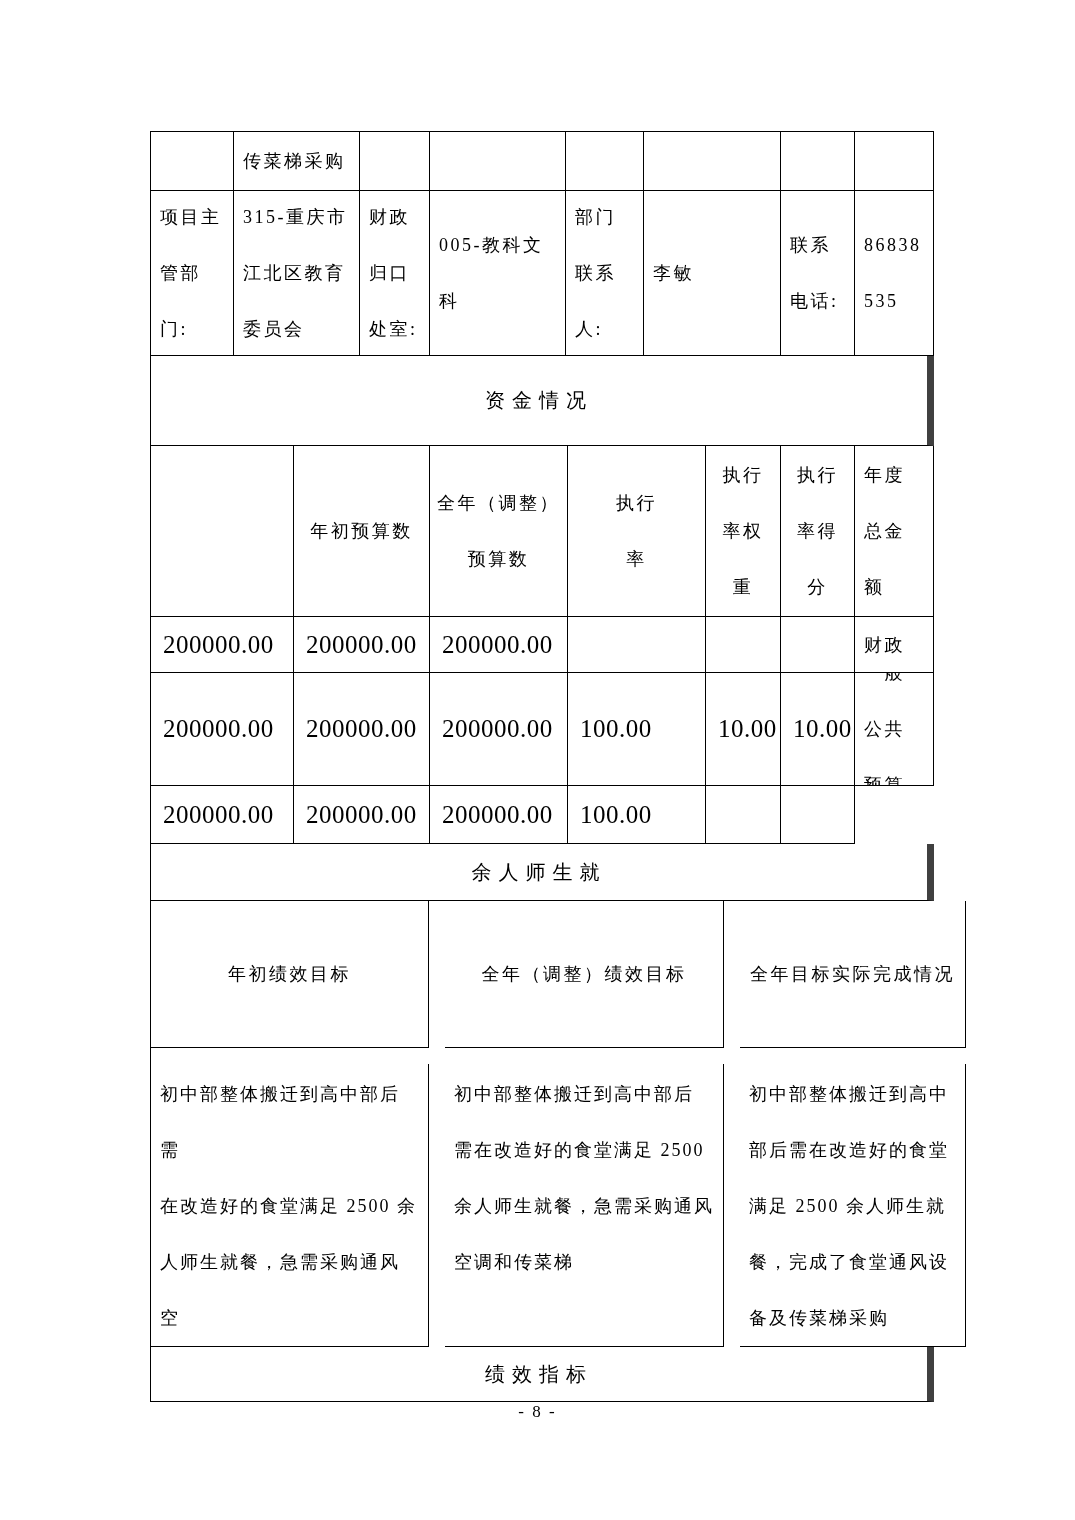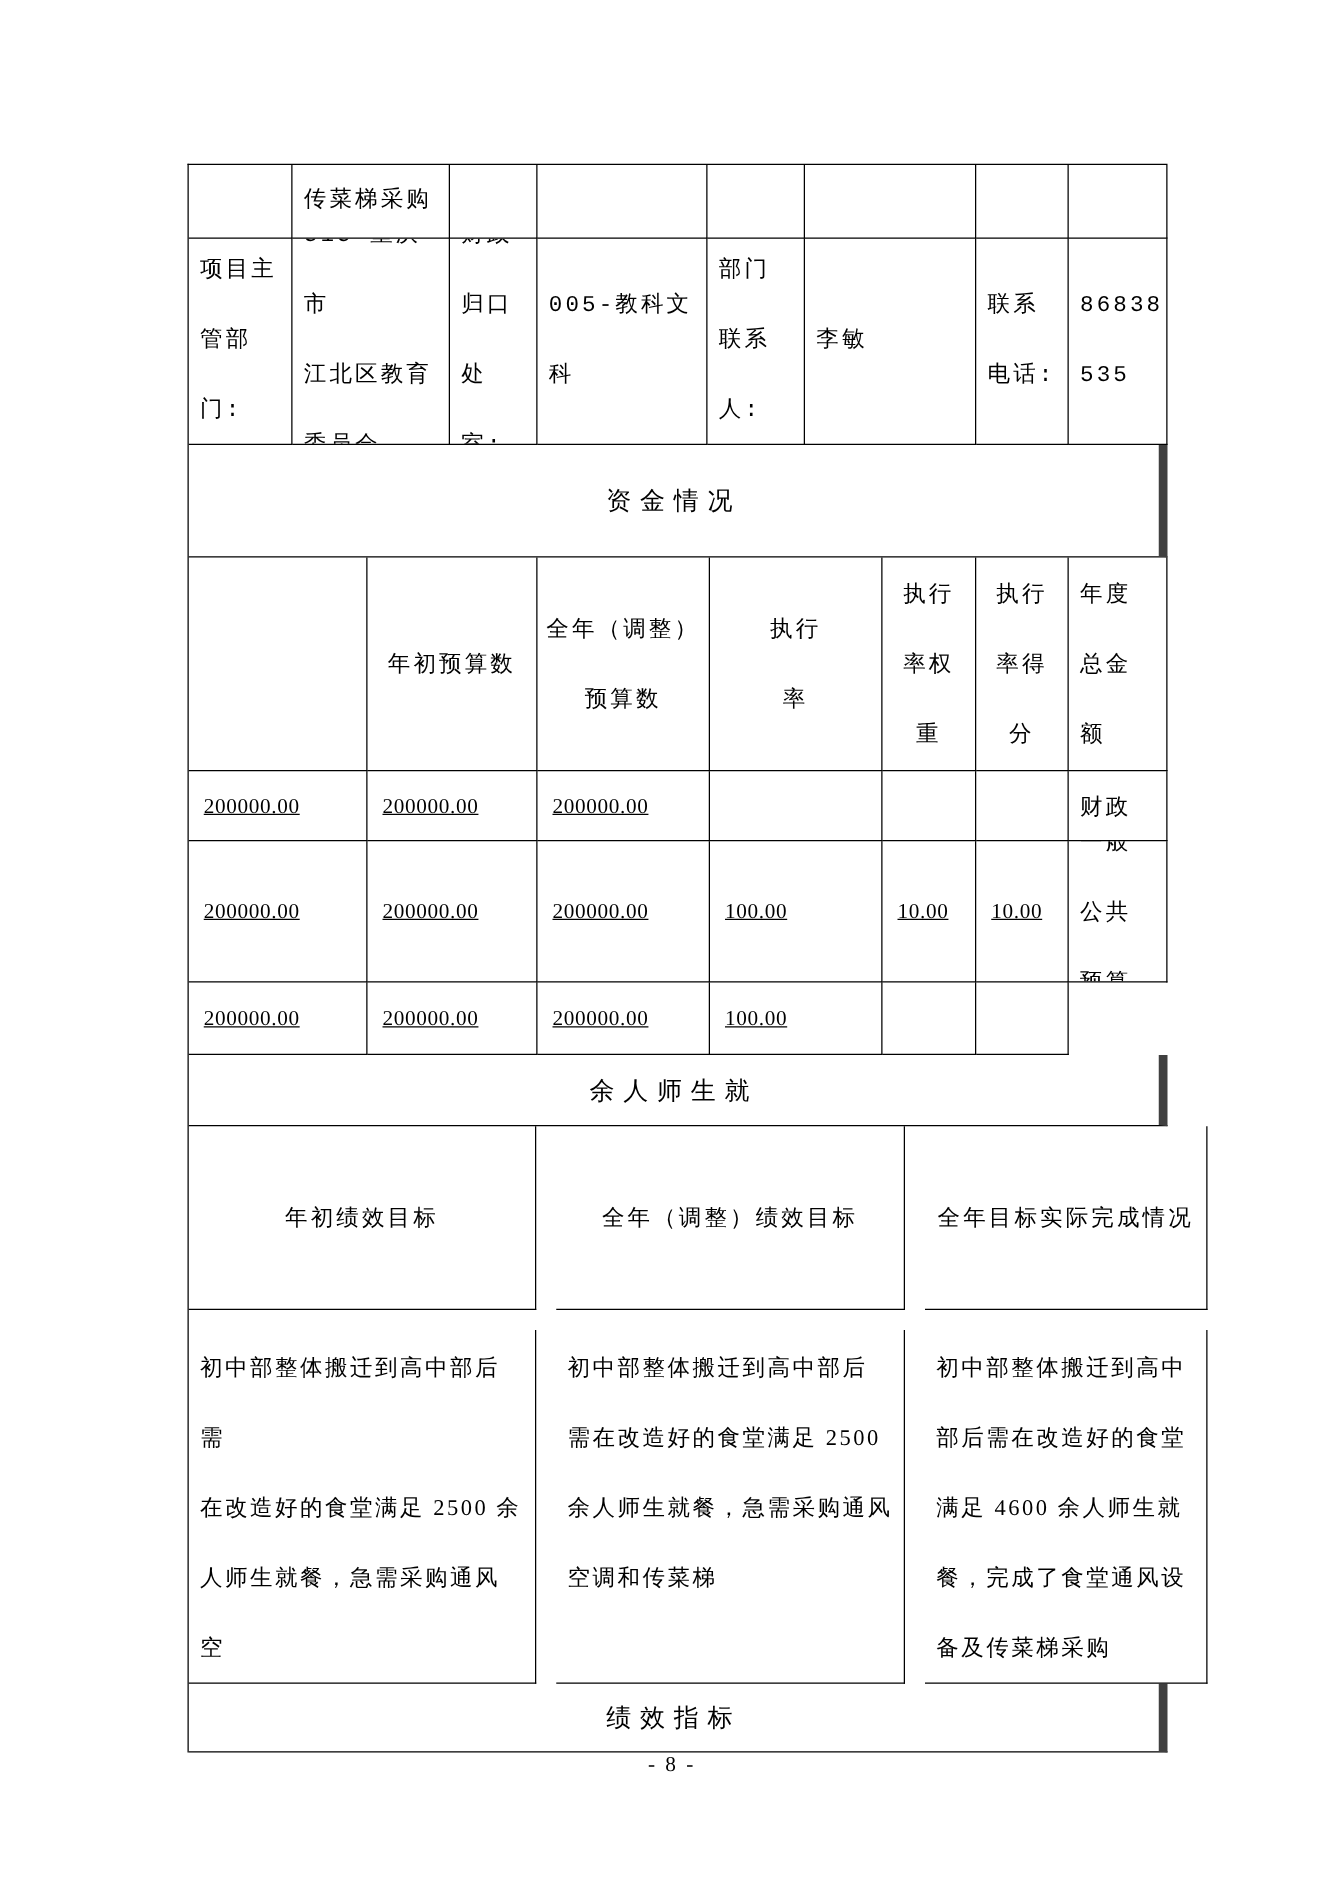--- a/index.html
+++ b/index.html
@@ -18,21 +18,21 @@
     position: absolute;
     left: 150px;
     top: 131px;
     width: 783px;
     border-top: 1px solid #000;
     border-left: 1px solid #000;
     box-sizing: content-box;
   }
   .grid { display: grid; }
   #sec-header  { grid-template-columns: 83px 126px 70px 136px 78px 137px 74px 79px;
-                 grid-template-rows: 59px 165px; font-family: Liberation Mono, monospace; }
+                 grid-template-rows: 59px 165px; }
   #sec-funding { grid-template-columns: 143px 136px 138px 138px 75px 74px 79px;
                  grid-template-rows: 171px 56px 113px 58px; }
   #sec-goals   { grid-template-columns: 278px 279px 226px;
                  grid-template-rows: 147px 283px; gap: 16px; }
   .c {
     box-sizing: border-box;
     border-right: 1px solid #000;
     border-bottom: 1px solid #000;
     display: flex;
     align-items: center;
@@ -42,24 +42,23 @@
     letter-spacing: 2.5px;
     line-height: 56px;
     overflow: hidden;
   }
   .ctr {
     justify-content: center;
     text-align: center;
     padding: 0 3px;
   }
   .num {
-    font-size: 17px;
+    font-size: 25px;
     letter-spacing: 0.5px;
     padding-left: 12px;
-    text-decoration: underline;
   }
   .band {
     box-sizing: border-box;
     border-right: 7px solid #404040;
     border-bottom: 1px solid #000;
     display: flex;
     align-items: center;
     justify-content: center;
     font-size: 20px;
     letter-spacing: 7px;
@@ -171,21 +170,21 @@
     <div class="c goal-text">初中部整体搬迁到高中部后需
 在改造好的食堂满足 2500 余
 人师生就餐，急需采购通风空
 调和传菜梯</div>
     <div class="c goal-text">初中部整体搬迁到高中部后
 需在改造好的食堂满足 2500
 余人师生就餐，急需采购通风
 空调和传菜梯</div>
     <div class="c goal-text">初中部整体搬迁到高中
 部后需在改造好的食堂
-满足 4600 余人师生就
+满足 2500 余人师生就
 餐，完成了食堂通风设
 备及传菜梯采购</div>
   </div>
 
   <div class="band" id="band-indicators">绩效指标</div>
 
 </div>
 
 <div class="page-number">- 8 -</div>
 

